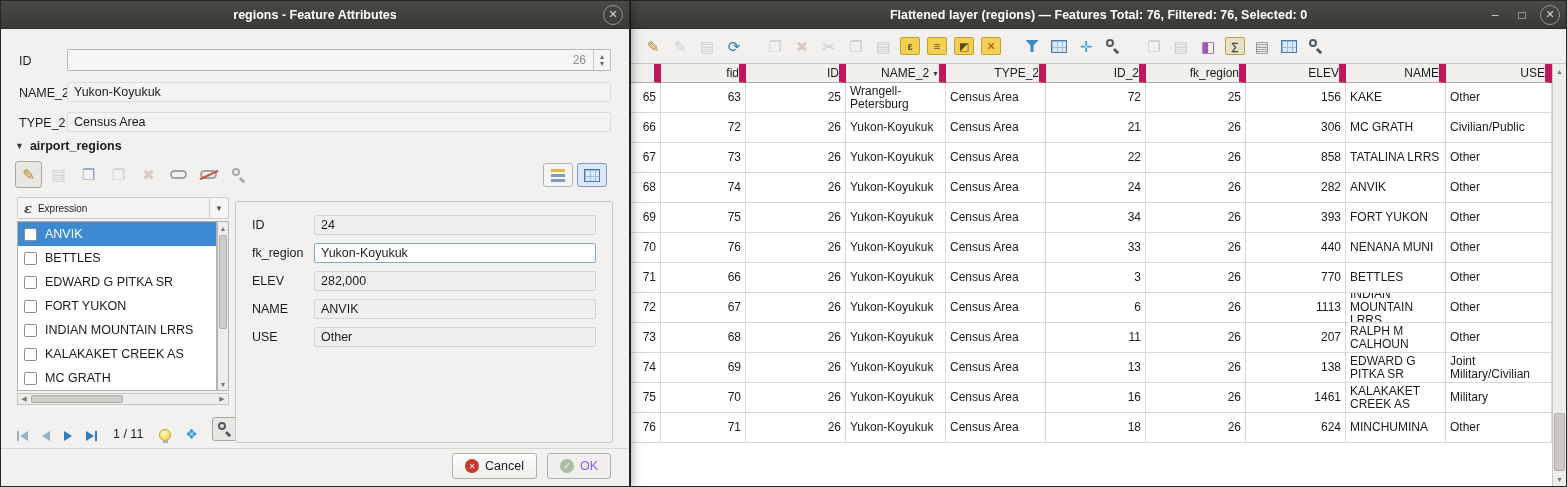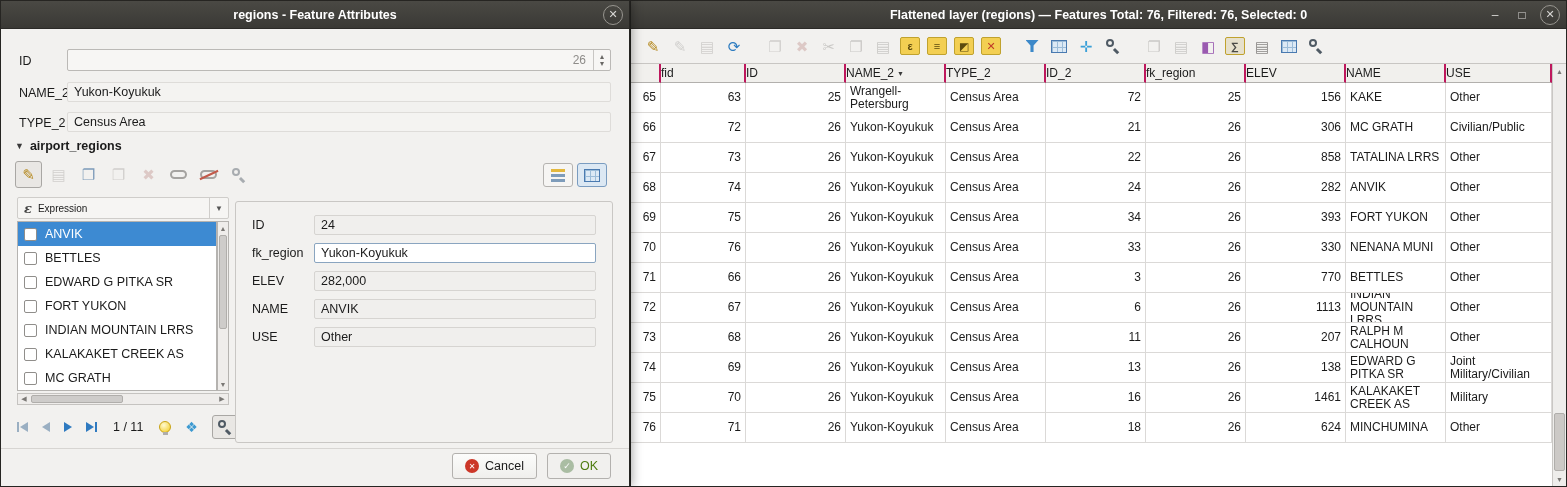--- a/index.html
+++ b/index.html
@@ -46,21 +46,21 @@
 .sb-d::before{content:"▼";font-size:7px}
 .sb-l::before{content:"◀";font-size:7px}
 .sb-r::before{content:"▶";font-size:7px}
 .list-vscroll .sb-u{top:0;left:0;right:0;height:12px}
 .list-vscroll .sb-d{bottom:0;left:0;right:0;height:12px}
 .lthumb{position:absolute;left:1px;right:1px;top:13px;height:94px;background:#cecCca;border:1px solid #b0aeab;border-radius:2px}
 .list-hscroll{position:absolute;left:16px;top:364px;width:212px;height:12px;background:#efedeb;border:1px solid #c5c3c0}
 .list-hscroll .sb-l{left:1px;top:0;bottom:0;width:10px}
 .list-hscroll .sb-r{right:1px;top:0;bottom:0;width:10px}
 .hthumb{position:absolute;left:13px;top:1px;bottom:1px;width:92px;background:#cecCca;border:1px solid #b0aeab;border-radius:2px}
-.nav{position:absolute;left:16px;top:384px;height:28px;display:flex;align-items:center;gap:14px}
+.nav{position:absolute;left:16px;top:384px;height:28px;display:flex;align-items:flex-end;gap:14px}
 .nav-btn{display:flex;align-items:center;gap:1px;--c:#2f7ac0}
 .nav-btn.dis{--c:#9aafc2}
 .tri{width:0;height:0;display:block}
 .tri.tr{border-top:5px solid transparent;border-bottom:5px solid transparent;border-left:8px solid var(--c)}
 .tri.tl{border-top:5px solid transparent;border-bottom:5px solid transparent;border-right:8px solid var(--c)}
 .nav-bar{width:2px;height:10px;background:var(--c);display:block}
 .nav-counter{font-size:12.5px;margin:0 2px;white-space:nowrap}
 .bulb{width:12px;height:12px;border-radius:50%;background:radial-gradient(circle at 38% 32%,#fffad2,#f3ca1c);border:1px solid #c9a313;position:relative;flex:0 0 auto}
 .bulb::after{content:"";position:absolute;left:3px;bottom:-3px;width:5px;height:3px;background:#b0aeab}
 .sparkle{line-height:1}
@@ -69,36 +69,36 @@
 .form-frame{position:absolute;left:234px;top:172px;width:378px;height:242px;border:1px solid #c9c7c4;border-radius:3px;padding:13px 16px;background:#f2f1ef}
 #form-rows{display:flex;flex-direction:column;gap:8px}
 .frm-row{display:flex;align-items:center;height:20px}
 .frm-label{width:62px;font-size:12.5px;flex:0 0 auto}
 .frm-field{flex:1;height:20px;background:#f0efed;border:1px solid #d6d4d1;border-radius:2px;display:flex;align-items:center;padding:0 6px;font-size:12.5px;overflow:hidden}
 .frm-field.editable{background:#fff;border:1px solid #8aa5c0}
 .dlg-sep{position:absolute;left:0;right:0;top:419px;border-top:1px solid #d7d5d2}
 .dlg-btn{position:absolute;top:424px;height:26px;display:flex;align-items:center;gap:6px;padding:0 12px;background:linear-gradient(#fcfcfb,#f0efec);border:1px solid #b3b1ae;border-radius:3px;font-size:12.5px;font-family:inherit;color:#1b1b1b}
 #cancel-btn{right:92px}
 #ok-btn{right:18px}
-.dlg-btn.disabled{color:#4d7c0f;background:#f1f0ee}
+.dlg-btn.disabled{color:#8b5cf6;background:#f1f0ee}
 .cancel-ico{width:14px;height:14px;border-radius:50%;background:#cc3728;position:relative;flex:0 0 auto}
 .cancel-ico::after{content:"✕";color:#fff;font-size:8px;position:absolute;inset:0;display:flex;align-items:center;justify-content:center}
 .ok-ico{width:14px;height:14px;border-radius:50%;background:#93ac8b;position:relative;flex:0 0 auto;opacity:.75}
 .ok-ico::after{content:"✓";color:#fff;font-size:9px;position:absolute;inset:0;display:flex;align-items:center;justify-content:center}
 
 .attr-toolbar{height:34px;display:flex;align-items:center;gap:3px;padding:0 10px;flex:0 0 auto}
 .tool-ico{width:24px;height:24px;display:flex;align-items:center;justify-content:center;border-radius:3px}
 .tool-ico .glyph{font-size:15px;line-height:1}
 .tool-ico.ybg{width:20px;height:18px;margin:0 2px;border:1px solid #c0a22e;border-radius:2px}
 .tool-ico.ybg .glyph{font-size:11px;font-weight:bold}
 .grp{margin-left:14px}
 .dim{opacity:.45}
 .table-area{position:relative;flex:1;background:#fff;overflow:hidden;border-top:1px solid #c8c6c3}
 .thead,.trow{display:grid;grid-template-columns:30px 85px 100px 100px 100px 100px 100px 100px 100px 106px;width:921px}
-.hcell{height:19px;background:#f1f0ed;border-right:2px solid #be185d;border-bottom:1px solid #b2b0ad;display:flex;align-items:center;justify-content:flex-start;gap:3px;font-size:12px;overflow:hidden}
+.hcell{height:19px;background:#f1f0ed;border-right:7px solid #be185d;border-bottom:1px solid #b2b0ad;display:flex;align-items:center;justify-content:flex-end;gap:3px;font-size:12px;overflow:hidden}
 .sort{font-size:7px;color:#3a3a3a}
 .trow{height:30px}
 .trow.partial{height:12px}
 .tcell{border-right:1px solid #dbd9d7;border-bottom:1px solid #dbd9d7;padding:1px 4px;display:flex;align-items:center;font-size:12px;line-height:13px;overflow:hidden;background:#fff;overflow-wrap:anywhere}
 .tcell.num{justify-content:flex-end}
 .vscroll{position:absolute;right:0;top:0;bottom:0;width:14px;background:#eeedeb;border-left:1px solid #c9c7c4}
 .vscroll .sb-u{top:1px;left:0;right:0;height:12px}
 .vscroll .sb-d{bottom:1px;left:0;right:0;height:12px}
 .vthumb{position:absolute;left:1px;right:1px;bottom:15px;height:58px;background:#ccc9c6;border:1px solid #b0aeab;border-radius:2px}
 .rfooter{height:30px;flex:0 0 auto;border-top:1px solid #c6c4c1;display:flex;align-items:center;padding:0 8px;gap:8px;background:#f2f1ef}
@@ -502,21 +502,21 @@
           <div class="tcell txt">Other</div>
         </div>
         <div class="trow">
           <div class="tcell num">70</div>
           <div class="tcell num">76</div>
           <div class="tcell num">26</div>
           <div class="tcell txt">Yukon-Koyukuk</div>
           <div class="tcell txt">Census Area</div>
           <div class="tcell num">33</div>
           <div class="tcell num">26</div>
-          <div class="tcell num">330</div>
+          <div class="tcell num">440</div>
           <div class="tcell txt">NENANA MUNI</div>
           <div class="tcell txt">Other</div>
         </div>
         <div class="trow">
           <div class="tcell num">71</div>
           <div class="tcell num">66</div>
           <div class="tcell num">26</div>
           <div class="tcell txt">Yukon-Koyukuk</div>
           <div class="tcell txt">Census Area</div>
           <div class="tcell num">3</div>

